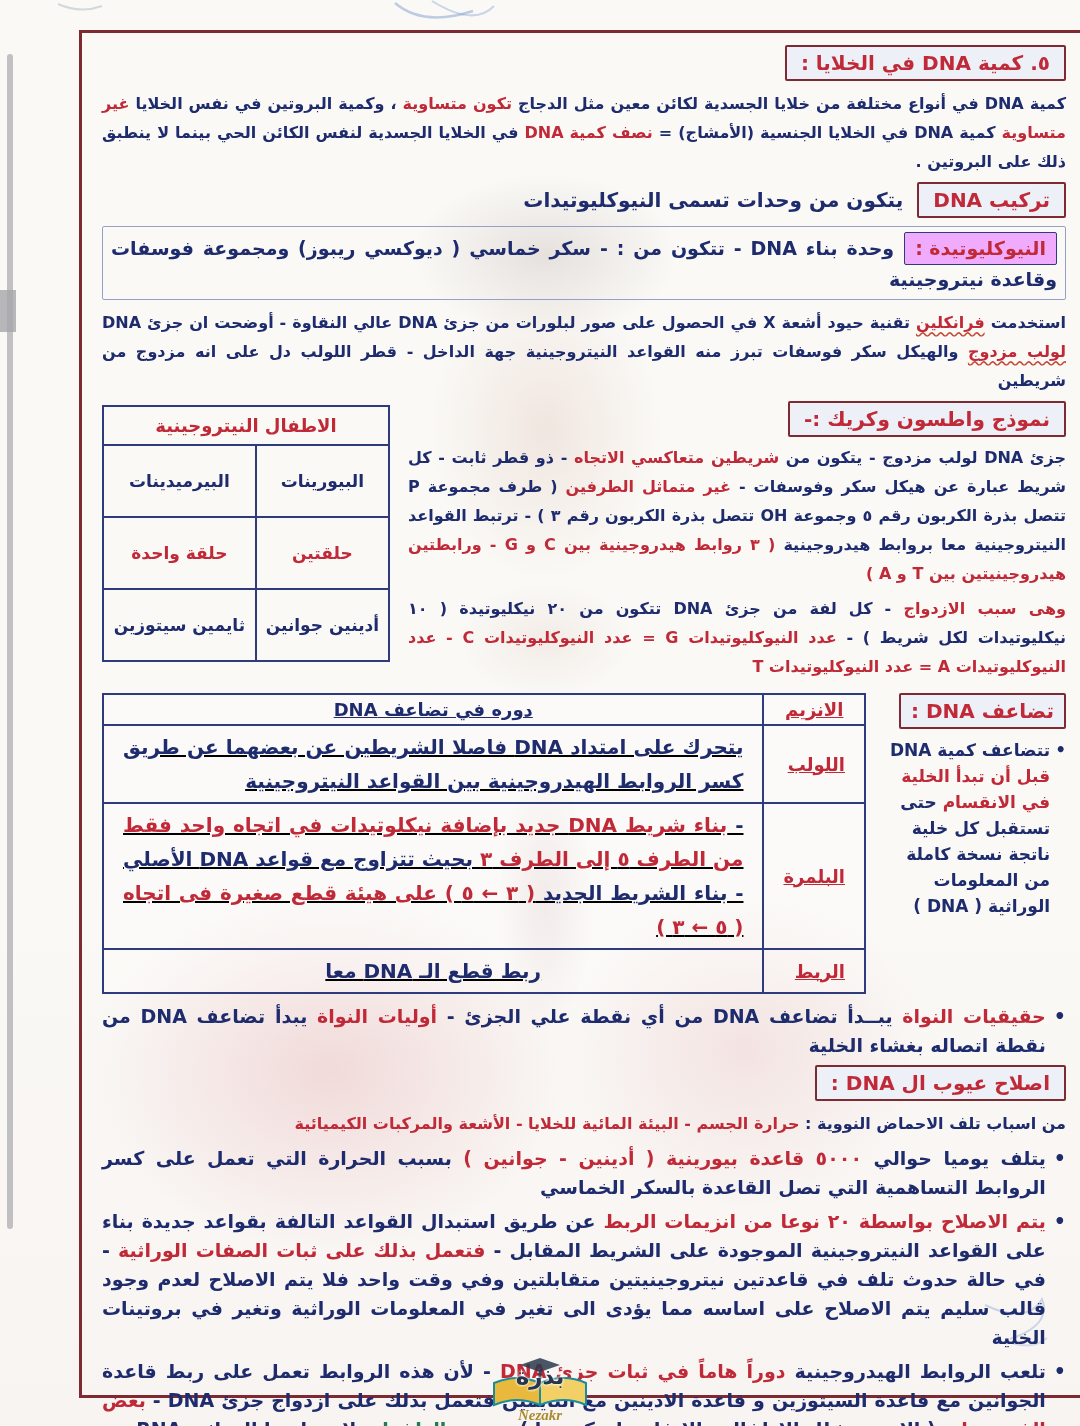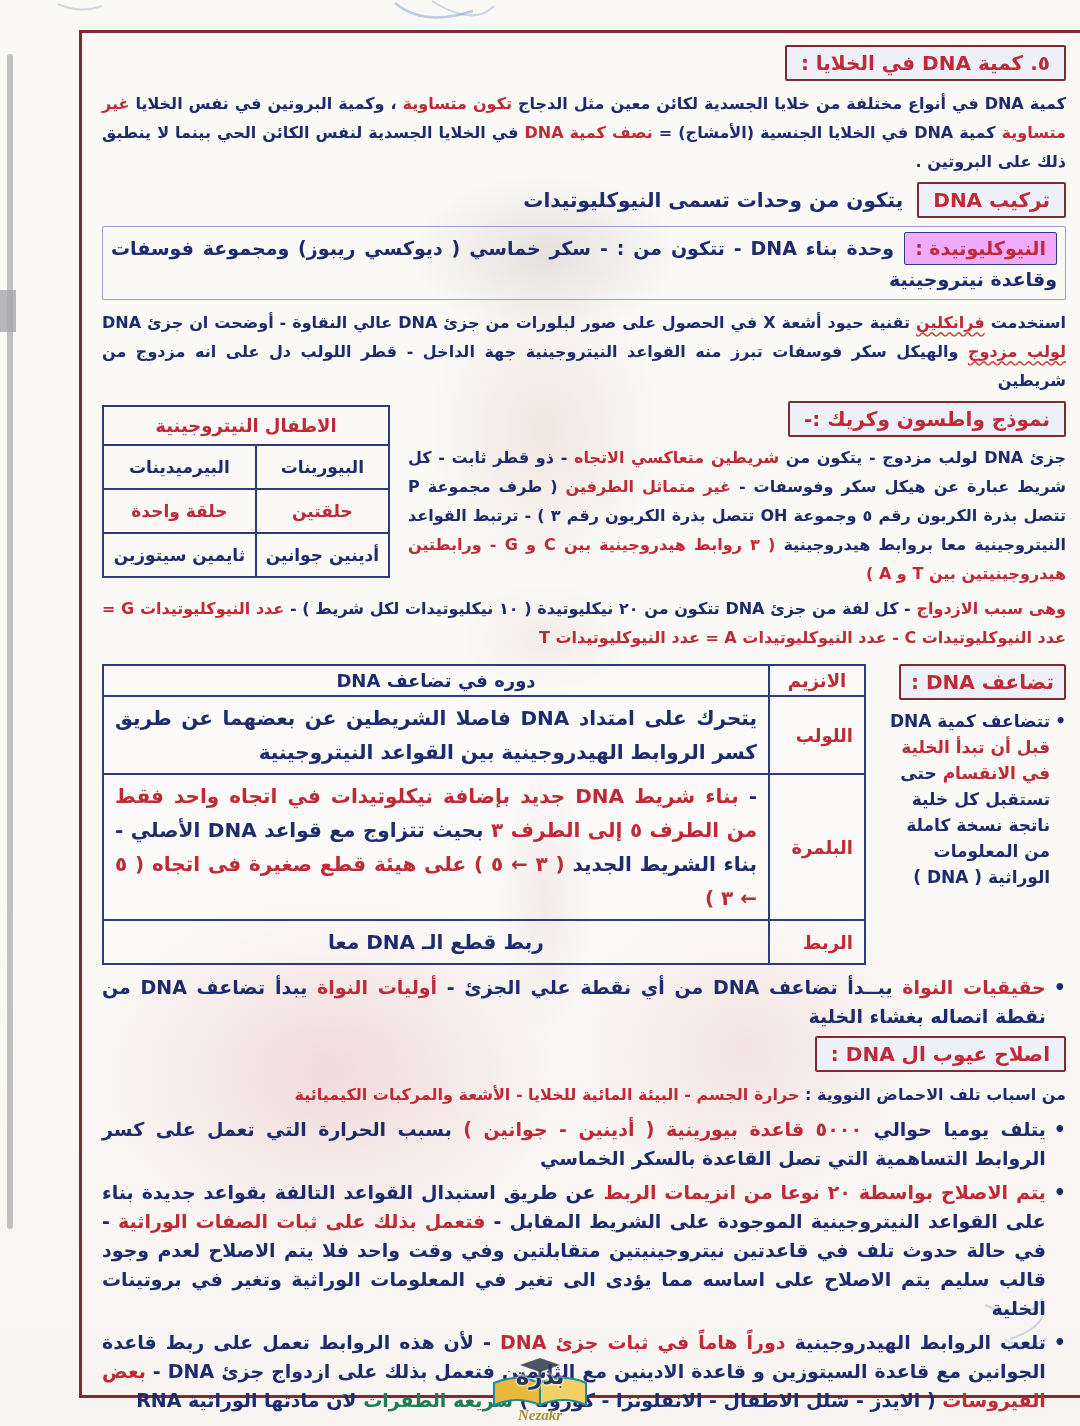--- a/index.html
+++ b/index.html
@@ -80,36 +80,36 @@
     border-radius:2px;
   }
 
   
   .bases-table {
     float:left; width:288px; margin:4px 18px 8px 0;
     border-collapse:collapse;
   }
   .bases-table td {
     border:2px solid var(--tb); text-align:center;
-    font-size:17px; color:var(--navy); padding:11px 4px;
+    font-size:17px; color:var(--navy); padding:25px 4px;
   }
   .bases-table .bt-title { color:var(--red); font-size:18px; padding:8px 4px; }
   .bases-table .red-row td { color:var(--red); }
 
   .watson-hdr { margin-bottom:6px; }
   .clear { clear:both; }
 
   .replication-row { display:flex; gap:22px; margin:6px 0 8px; align-items:flex-start; }
   .repl-side { flex:0 0 178px; }
   .repl-side .hdr-box { margin-bottom:8px; padding:3px 10px; }
   .side-bullet { display:flex; gap:5px; font-size:17px; line-height:26px; color:var(--navy); text-align:right; }
   .dot { flex:0 0 auto; color:var(--navy); }
 
   .enzyme-table { flex:1; border-collapse:collapse; background:rgba(255,255,255,0.25); }
-  .enzyme-table th, .enzyme-table td { border:2px solid var(--tb); padding:4px 11px; }
+  .enzyme-table th, .enzyme-table td { border:2px solid var(--tb); padding:4px 19px;text-decoration:underline; }
   .enzyme-table th { font-size:18px; color:var(--navy); text-align:center; }
   .enzyme-table th.et-enzyme { width:96px; color:var(--red); }
   .enzyme-table td.et-name { color:var(--red); text-align:right; font-size:18px; }
   .enzyme-table td.et-role { font-size:20px; line-height:34px; text-align:justify; }
   .enzyme-table td.center { text-align:center; }
 
   .bullet {
     display:flex; gap:8px; font-size:19px; line-height:29px;
     color:var(--navy); text-align:justify; margin-bottom:5px;
   }

